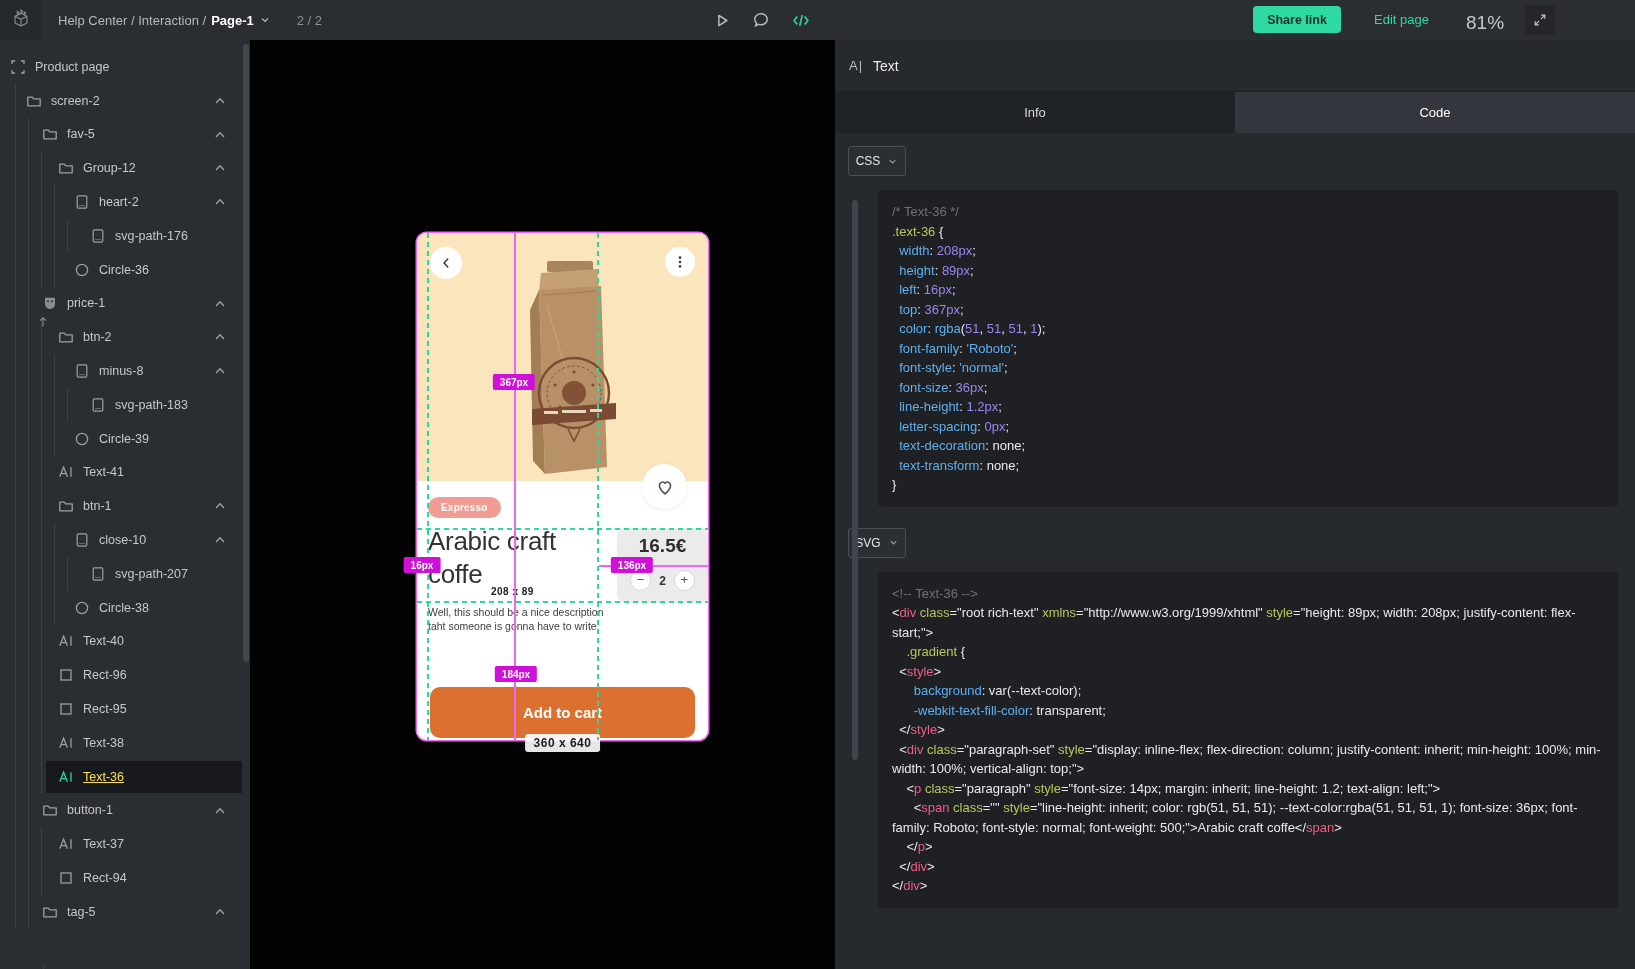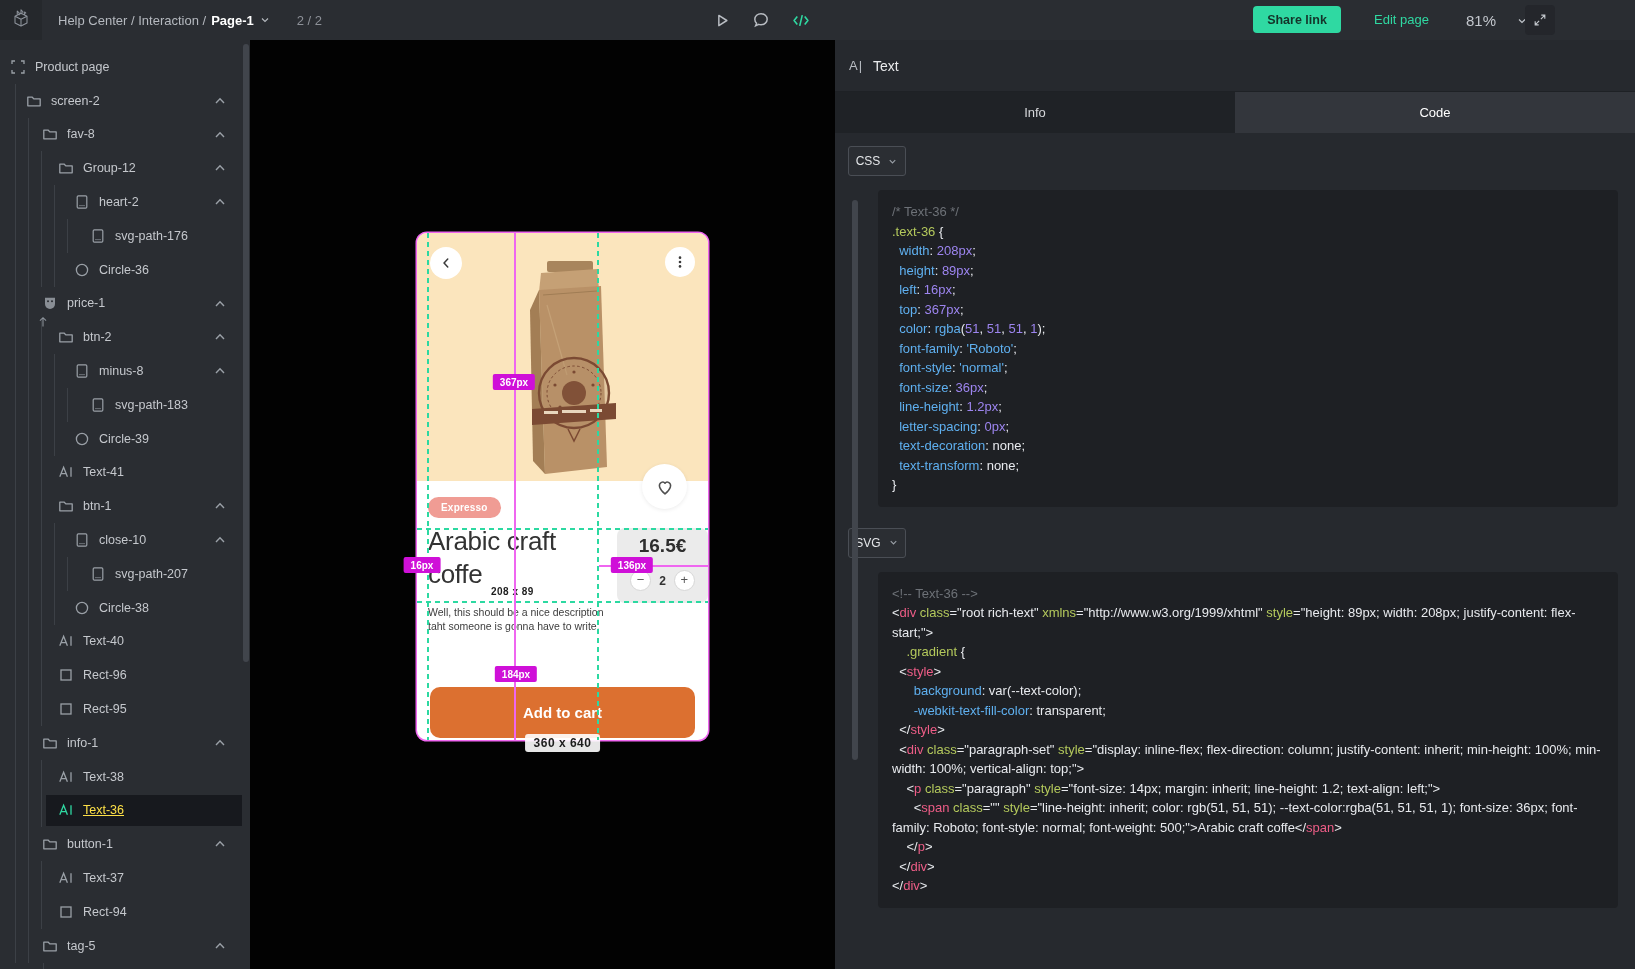--- a/index.html
+++ b/index.html
@@ -11,21 +11,21 @@
   
   .topbar { position:absolute; left:0; top:0; width:1635px; height:40px; background:#2a2d32; display:flex; align-items:center; z-index:30; }
   .logo-box { width:42px; height:40px; background:#25282c; display:flex; align-items:center; justify-content:center; flex:none; }
   .breadcrumb { margin-left:16px; font-size:13px; color:#b5b9bf; display:flex; align-items:center; gap:5px; white-space:nowrap; }
   .breadcrumb .current { color:#ffffff; font-weight:700; }
   .page-indicator { margin-left:26px; font-size:13px; color:#8d9198; }
   .topbar-center { position:absolute; left:712px; top:0; height:40px; display:flex; align-items:center; gap:22px; }
   .tb-icon { width:18px; height:18px; display:flex; align-items:center; justify-content:center; cursor:pointer; }
   .share-btn { position:absolute; left:1253px; top:6px; width:88px; height:27px; background:#2fd9a2; color:#14342a; border:none; border-radius:4px; font-size:12.5px; font-weight:700; font-family:inherit; cursor:pointer; }
   .edit-link { position:absolute; left:1374px; top:12px; font-size:13px; color:#2fd9a2; cursor:pointer; }
-  .zoom-ctl { position:absolute; left:1466px; top:12px; font-size:15px; color:#c3c7cd; display:flex; align-items:center; gap:20px; cursor:pointer; }
+  .zoom-ctl { position:absolute; left:1466px; top:12px; font-size:19px; color:#c3c7cd; display:flex; align-items:center; gap:20px; cursor:pointer; }
   .expand-btn { position:absolute; left:1525px; top:5px; width:30px; height:30px; background:#24262b; border-radius:4px; display:flex; align-items:center; justify-content:center; cursor:pointer; }
 
   
   .sidebar { position:absolute; left:0; top:40px; width:250px; height:929px; background:#2a2d32; z-index:20; }
   .sb-scroll { position:absolute; right:1px; top:4px; width:6px; height:618px; background:#41454c; border-radius:3px; }
   .layers { position:absolute; left:0; top:10px; width:242px; }
   .lrow { position:relative; height:33.8px; display:flex; align-items:center; font-size:12.5px; color:#c5c8cd; cursor:pointer; }
   .lrow .sel-bg { display:none; }
   .lrow.selected .sel-bg { display:block; position:absolute; left:46px; right:0; top:1px; bottom:1px; background:#17191e; }
   .lrow.selected { color:#fde047;text-decoration:underline; }
@@ -163,21 +163,21 @@
           </span>
         </div>
         <div class="lrow">
           <span class="tree-guide" style="left:15px"></span>
           <span class="tree-guide" style="left:28px"></span>
           <span class="licon" style="margin-left:42px">
             <svg width="16" height="16" viewBox="0 0 16 16" fill="none" stroke="currentColor" stroke-width="1.3" stroke-linejoin="round">
               <path d="M1.8 12.8 V4.2 H6.3 L7.8 5.9 H14.2 V12.8 Z"></path>
             </svg>
           </span>
-          <span class="llabel">fav-8</span>
+          <span class="llabel">fav-5</span>
           <span class="lcaret">
             <svg width="16" height="16" viewBox="0 0 16 16" fill="none" stroke="currentColor" stroke-width="1.4">
               <path d="M4 10 L8 5.8 L12 10"></path>
             </svg>
           </span>
         </div>
         <div class="lrow">
           <span class="tree-guide" style="left:15px"></span>
           <span class="tree-guide" style="left:28px"></span>
           <span class="tree-guide" style="left:41px"></span>
@@ -429,35 +429,20 @@
         <div class="lrow">
           <span class="tree-guide" style="left:15px"></span>
           <span class="tree-guide" style="left:28px"></span>
           <span class="tree-guide" style="left:41px"></span>
           <span class="licon" style="margin-left:58px">
             <svg width="16" height="16" viewBox="0 0 16 16" fill="none" stroke="currentColor" stroke-width="1.3">
               <rect x="3" y="3" width="10" height="10"></rect>
             </svg>
           </span>
           <span class="llabel">Rect-95</span>
-        </div>
-        <div class="lrow">
-          <span class="tree-guide" style="left:15px"></span>
-          <span class="tree-guide" style="left:28px"></span>
-          <span class="licon" style="margin-left:42px">
-            <svg width="16" height="16" viewBox="0 0 16 16" fill="none" stroke="currentColor" stroke-width="1.3" stroke-linejoin="round">
-              <path d="M1.8 12.8 V4.2 H6.3 L7.8 5.9 H14.2 V12.8 Z"></path>
-            </svg>
-          </span>
-          <span class="llabel">info-1</span>
-          <span class="lcaret">
-            <svg width="16" height="16" viewBox="0 0 16 16" fill="none" stroke="currentColor" stroke-width="1.4">
-              <path d="M4 10 L8 5.8 L12 10"></path>
-            </svg>
-          </span>
         </div>
         <div class="lrow">
           <span class="tree-guide" style="left:15px"></span>
           <span class="tree-guide" style="left:28px"></span>
           <span class="tree-guide" style="left:41px"></span>
           <span class="licon" style="margin-left:58px">
             <svg width="16" height="16" viewBox="0 0 16 16" fill="none" stroke="currentColor" stroke-width="1.3">
               <path d="M1.8 12.8 L5.6 3.2 L9.4 12.8 M3.2 9.6 H8"></path>
               <path d="M13 3.2 V12.8"></path>
             </svg>

